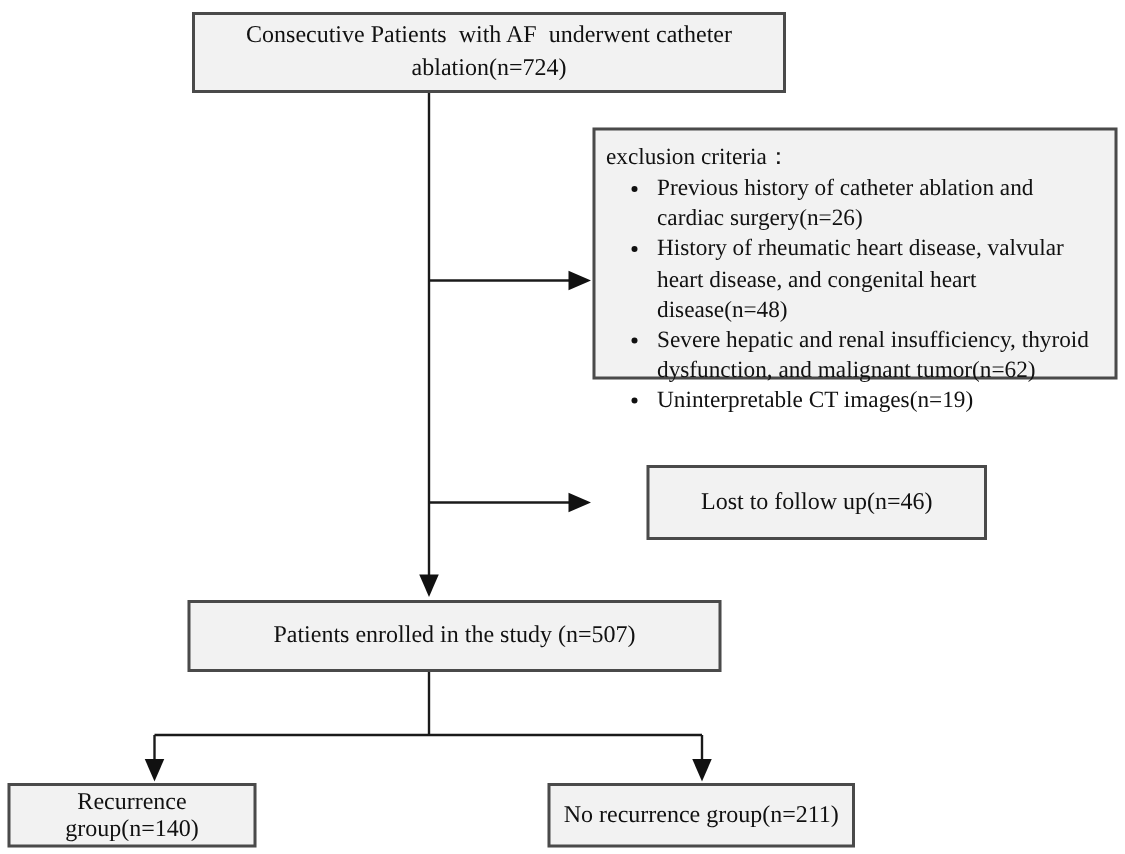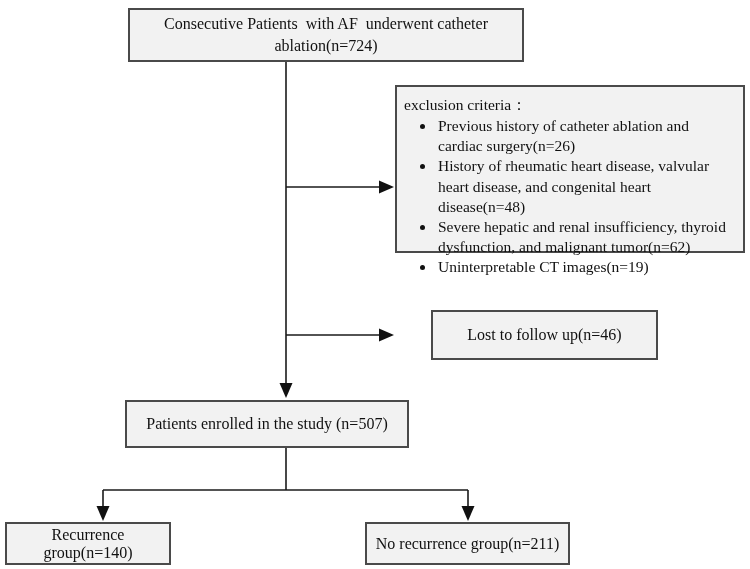--- a/index.html
+++ b/index.html
@@ -32,21 +32,21 @@
   .center {
     display: flex;
     align-items: center;
     justify-content: center;
     text-align: center;
   }
   .box-top       { left: 128px; top: 8px;   width: 396px; height: 54px; font-size: 16px; line-height: 1.35; }
   .box-top span  { white-space: pre-wrap; }
   .box-exclusion { left: 395px; top: 85px;  width: 350px; height: 168px; font-size: 15.5px; padding: 8px 6px 4px 6px; }
   .box-lost      { left: 414px; top: 310px; width: 227px; height: 50px; font-size: 16px; margin-left: 17px; }
-  .box-enrolled  { left: 125px; top: 400px; width: 284px; height: 48px; font-size: 16px; justify-content: center; }
+  .box-enrolled  { left: 125px; top: 400px; width: 356px; height: 48px; font-size: 16px; justify-content: center; }
   .box-recur     { left: 5px;   top: 522px; width: 166px; height: 43px; font-size: 16px; }
   .box-norecur   { left: 365px; top: 522px; width: 205px; height: 43px; font-size: 16px; }
   .excl-title {
     margin: 0 0 1px 1px;
     line-height: 1.3;
   }
   .excl-list {
     margin: 0;
     padding: 0 0 0 33px;
     list-style: disc outside;

